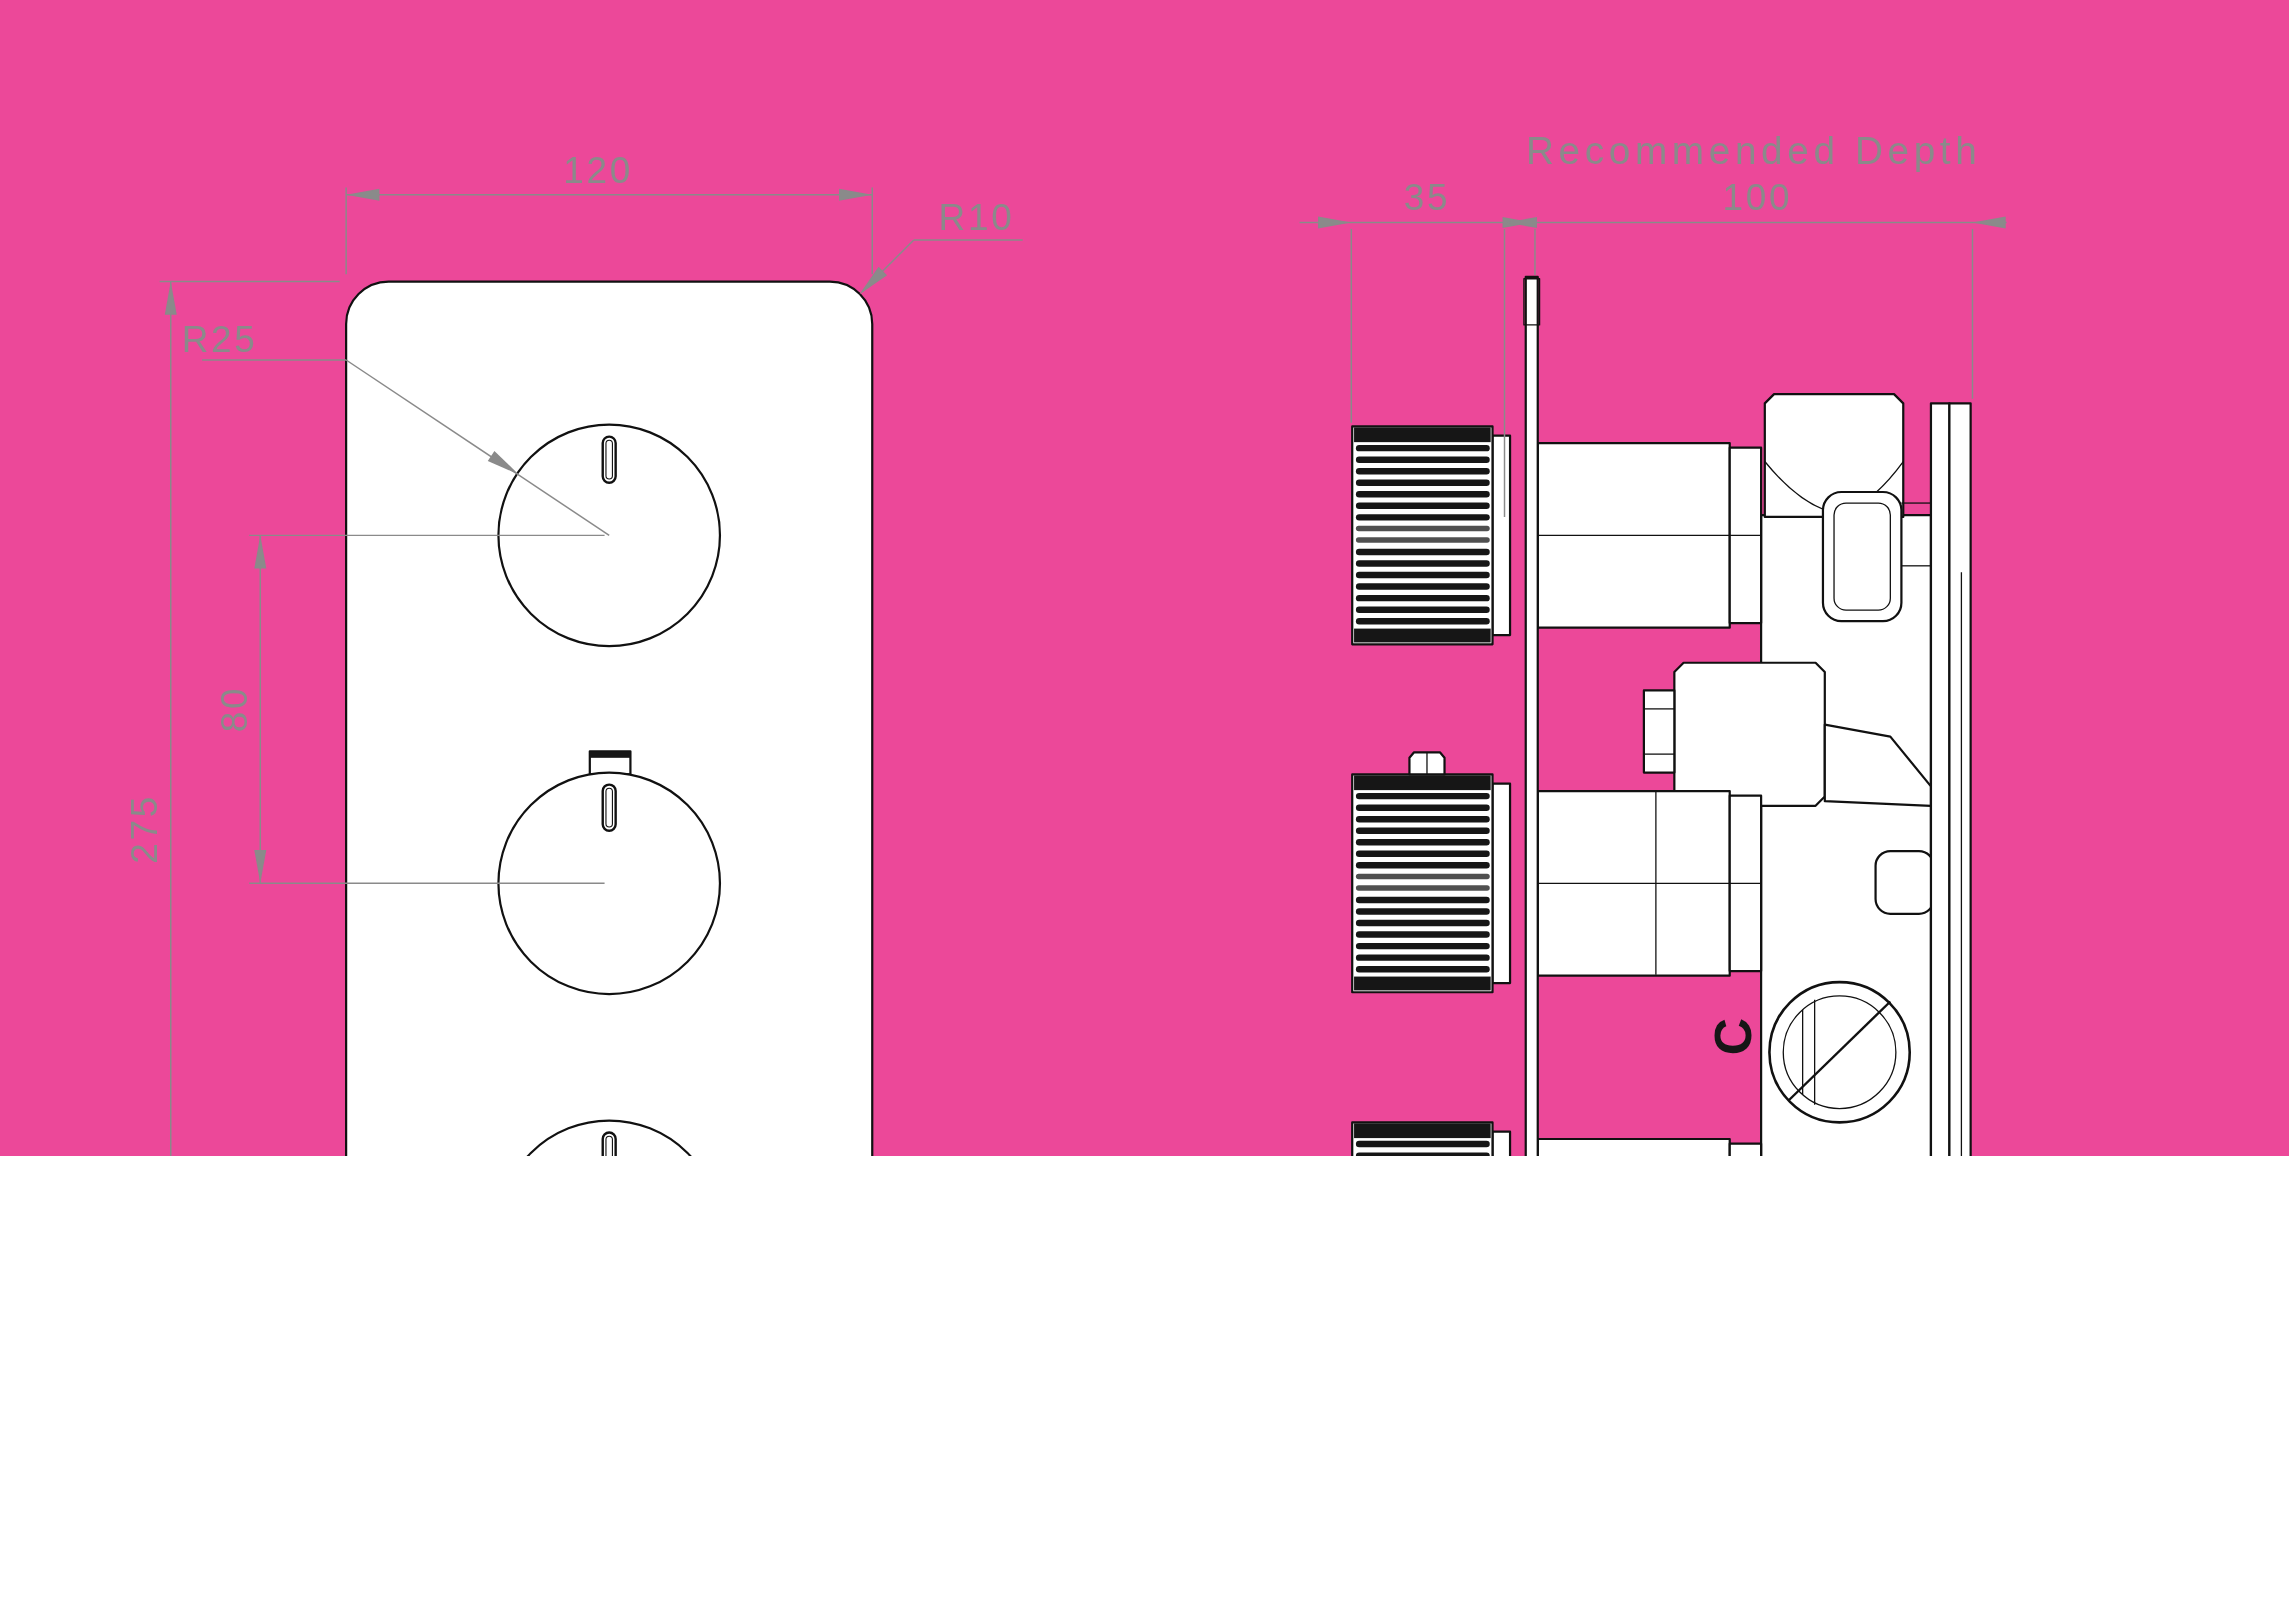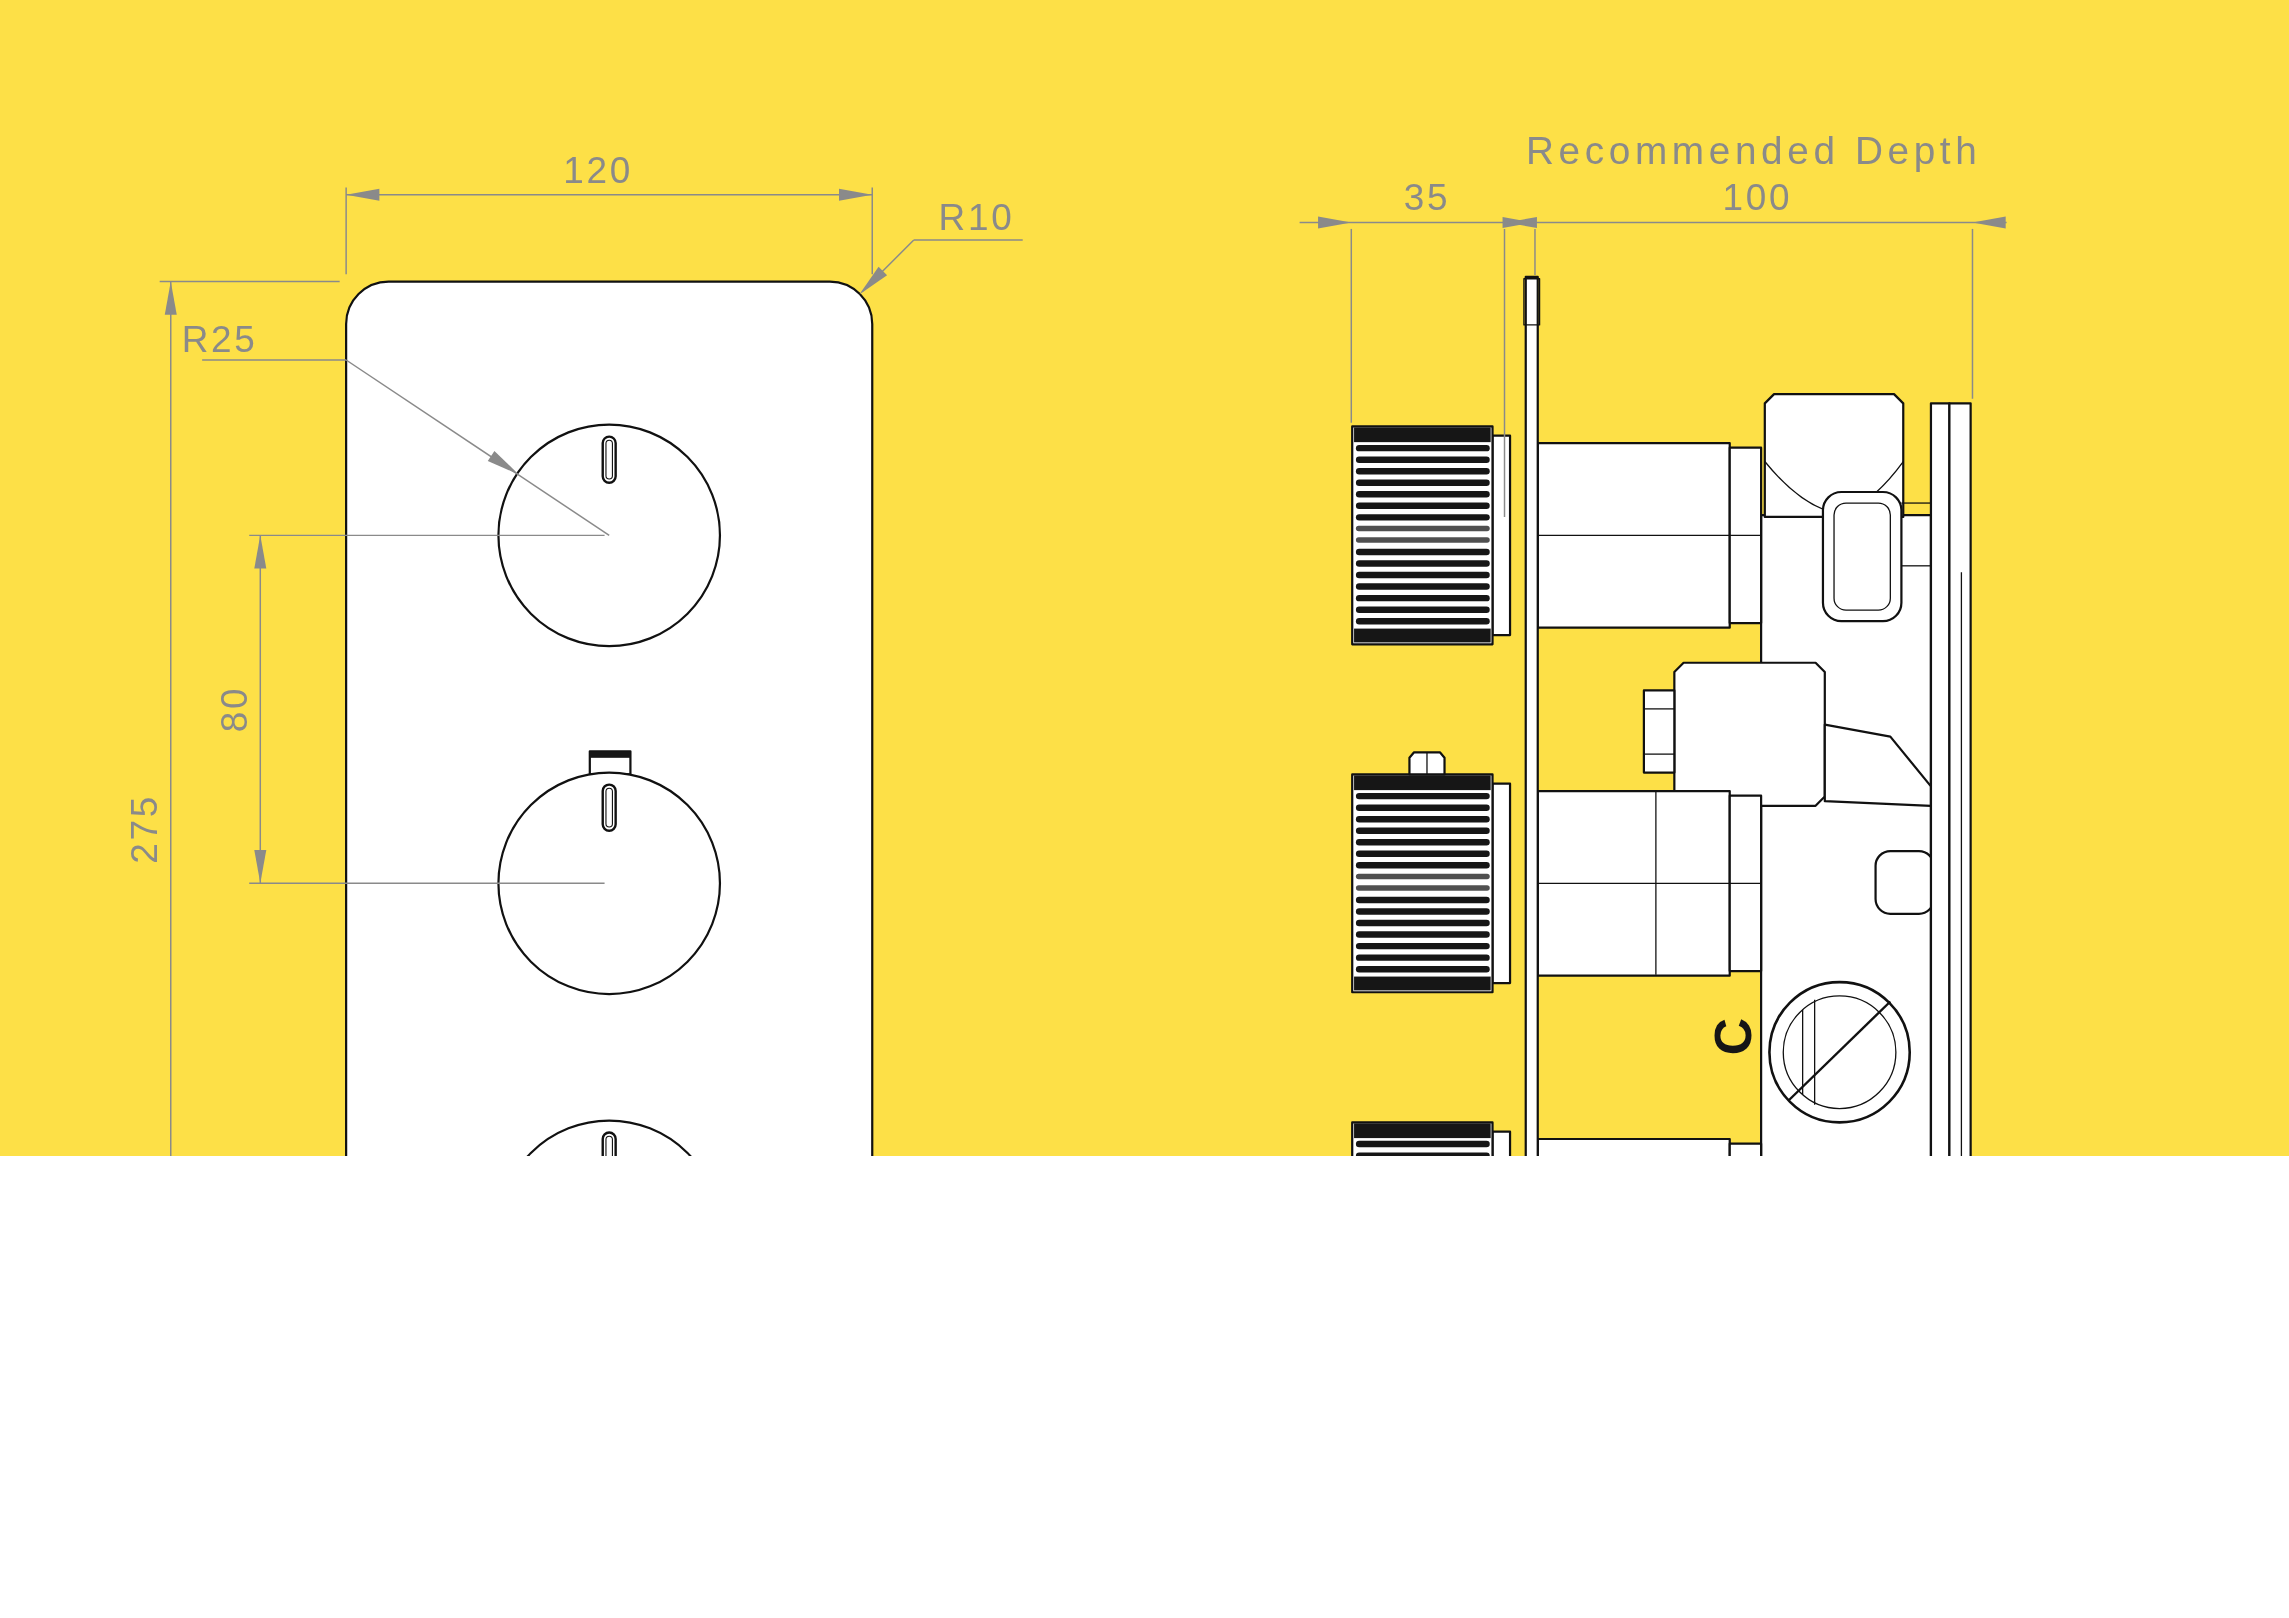--- a/index.html
+++ b/index.html
@@ -1,16 +1,16 @@
 <!DOCTYPE html>
 <html style="font-size:14.8px"><head>
 <meta charset="utf-8">
 <style>
   html,body{margin:0;padding:0;background:#ffffff;}
-  .canvas{position:relative;width:2290px;height:1156px;background:#fde047;overflow:hidden;
+  .canvas{position:relative;width:2290px;height:1156px;background:#ec4899;overflow:hidden;
           font-family:"Liberation Sans", sans-serif;}
   svg{position:absolute;left:0;top:0;}
   .part{fill:#ffffff;stroke:#111111;stroke-width:2.4;stroke-linejoin:round;}
   .part-thin{fill:none;stroke:#111111;stroke-width:1.4;stroke-linejoin:round;}
   .dim{stroke:#8a8a8a;stroke-width:1.6;fill:none;}
   .dim-arrow{fill:#8a8a8a;stroke:none;}
   .dim-text{fill:#8a8a8a;font-size:40px;letter-spacing:3px;}
   .dim-text-lg{fill:#8a8a8a;font-size:42px;letter-spacing:5px;}
   .stripe{fill:#161616;stroke:none;}
   .cold{fill:#161616;font-size:56px;font-weight:bold;}

